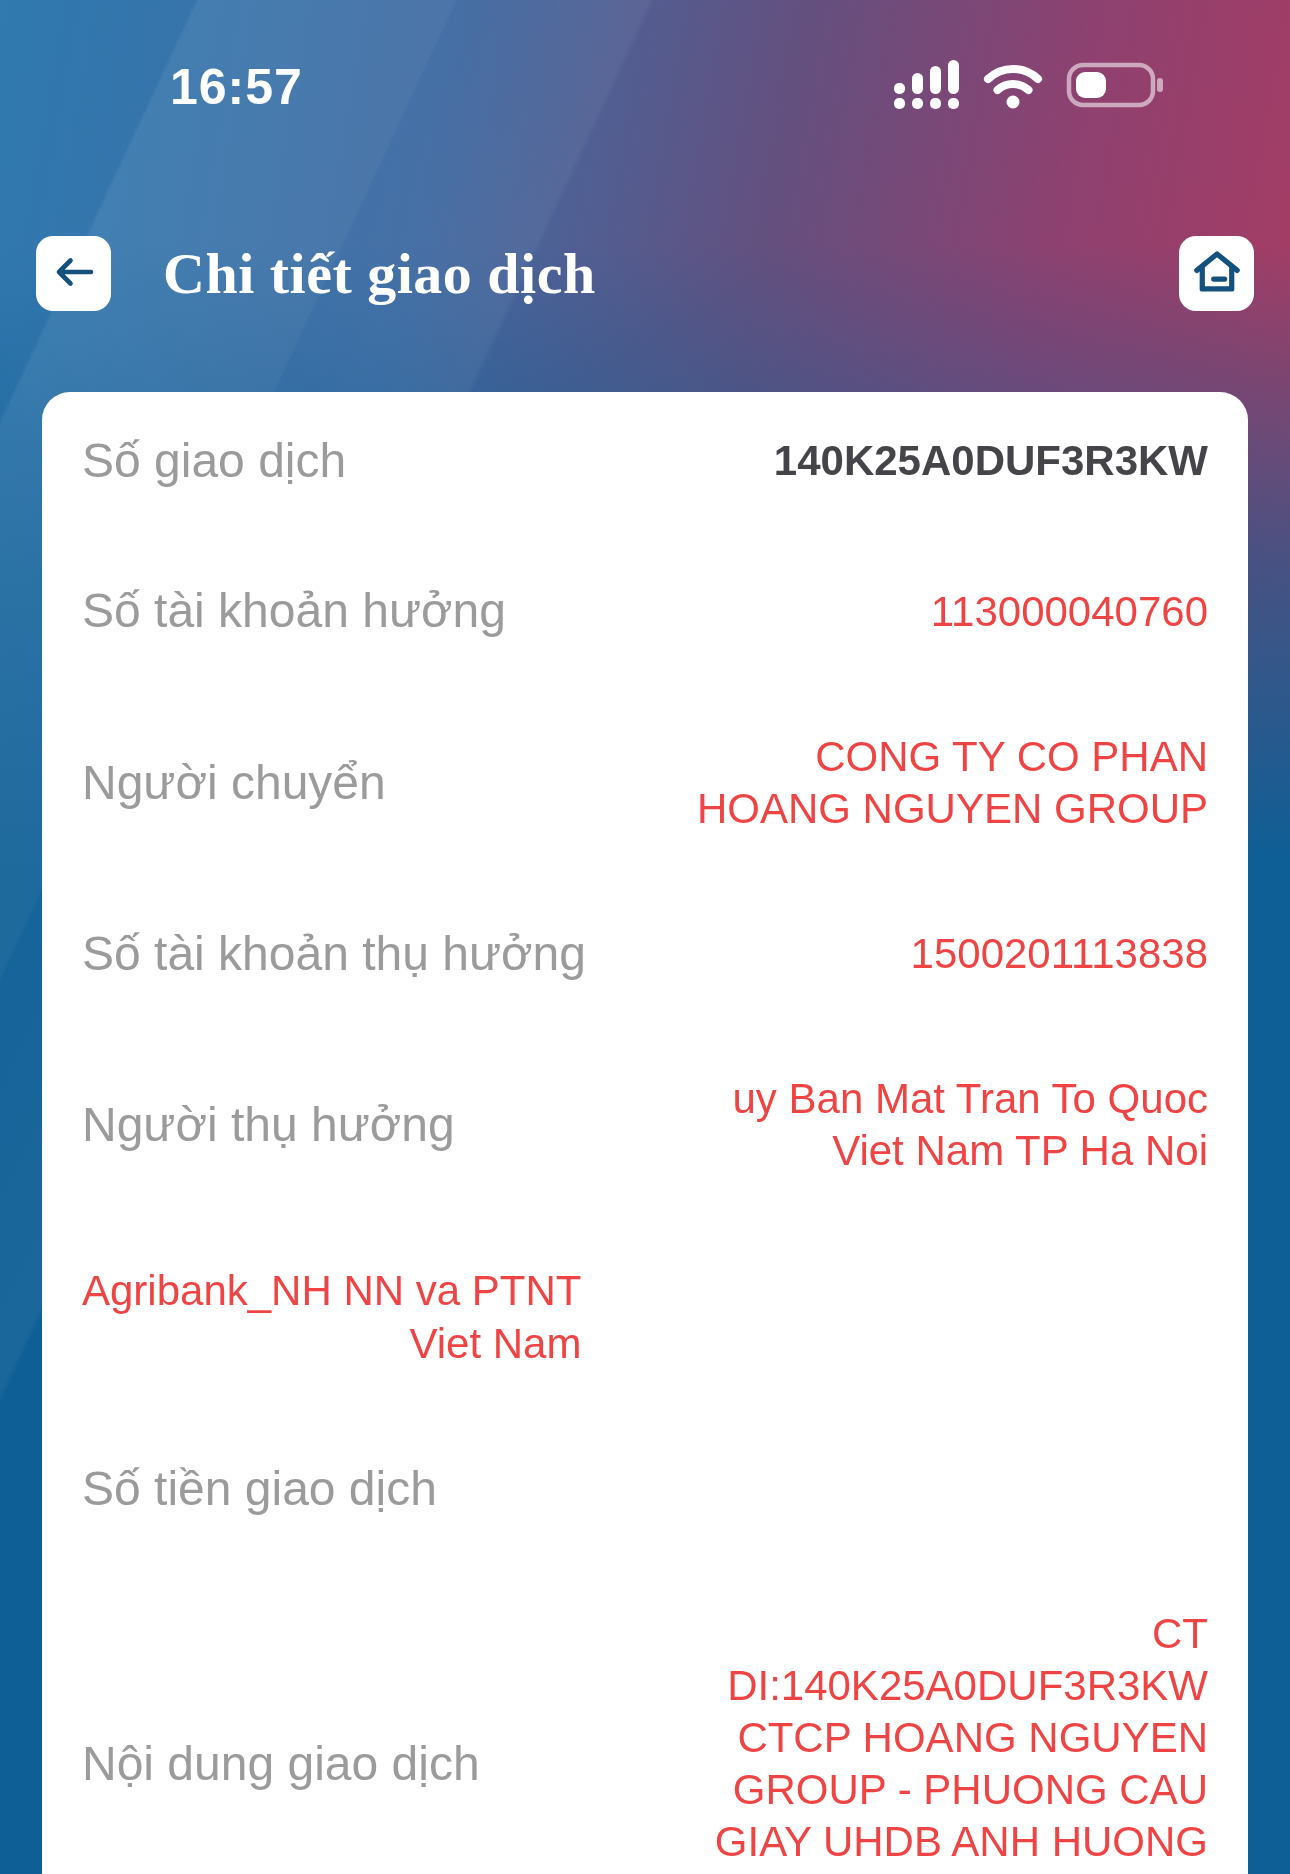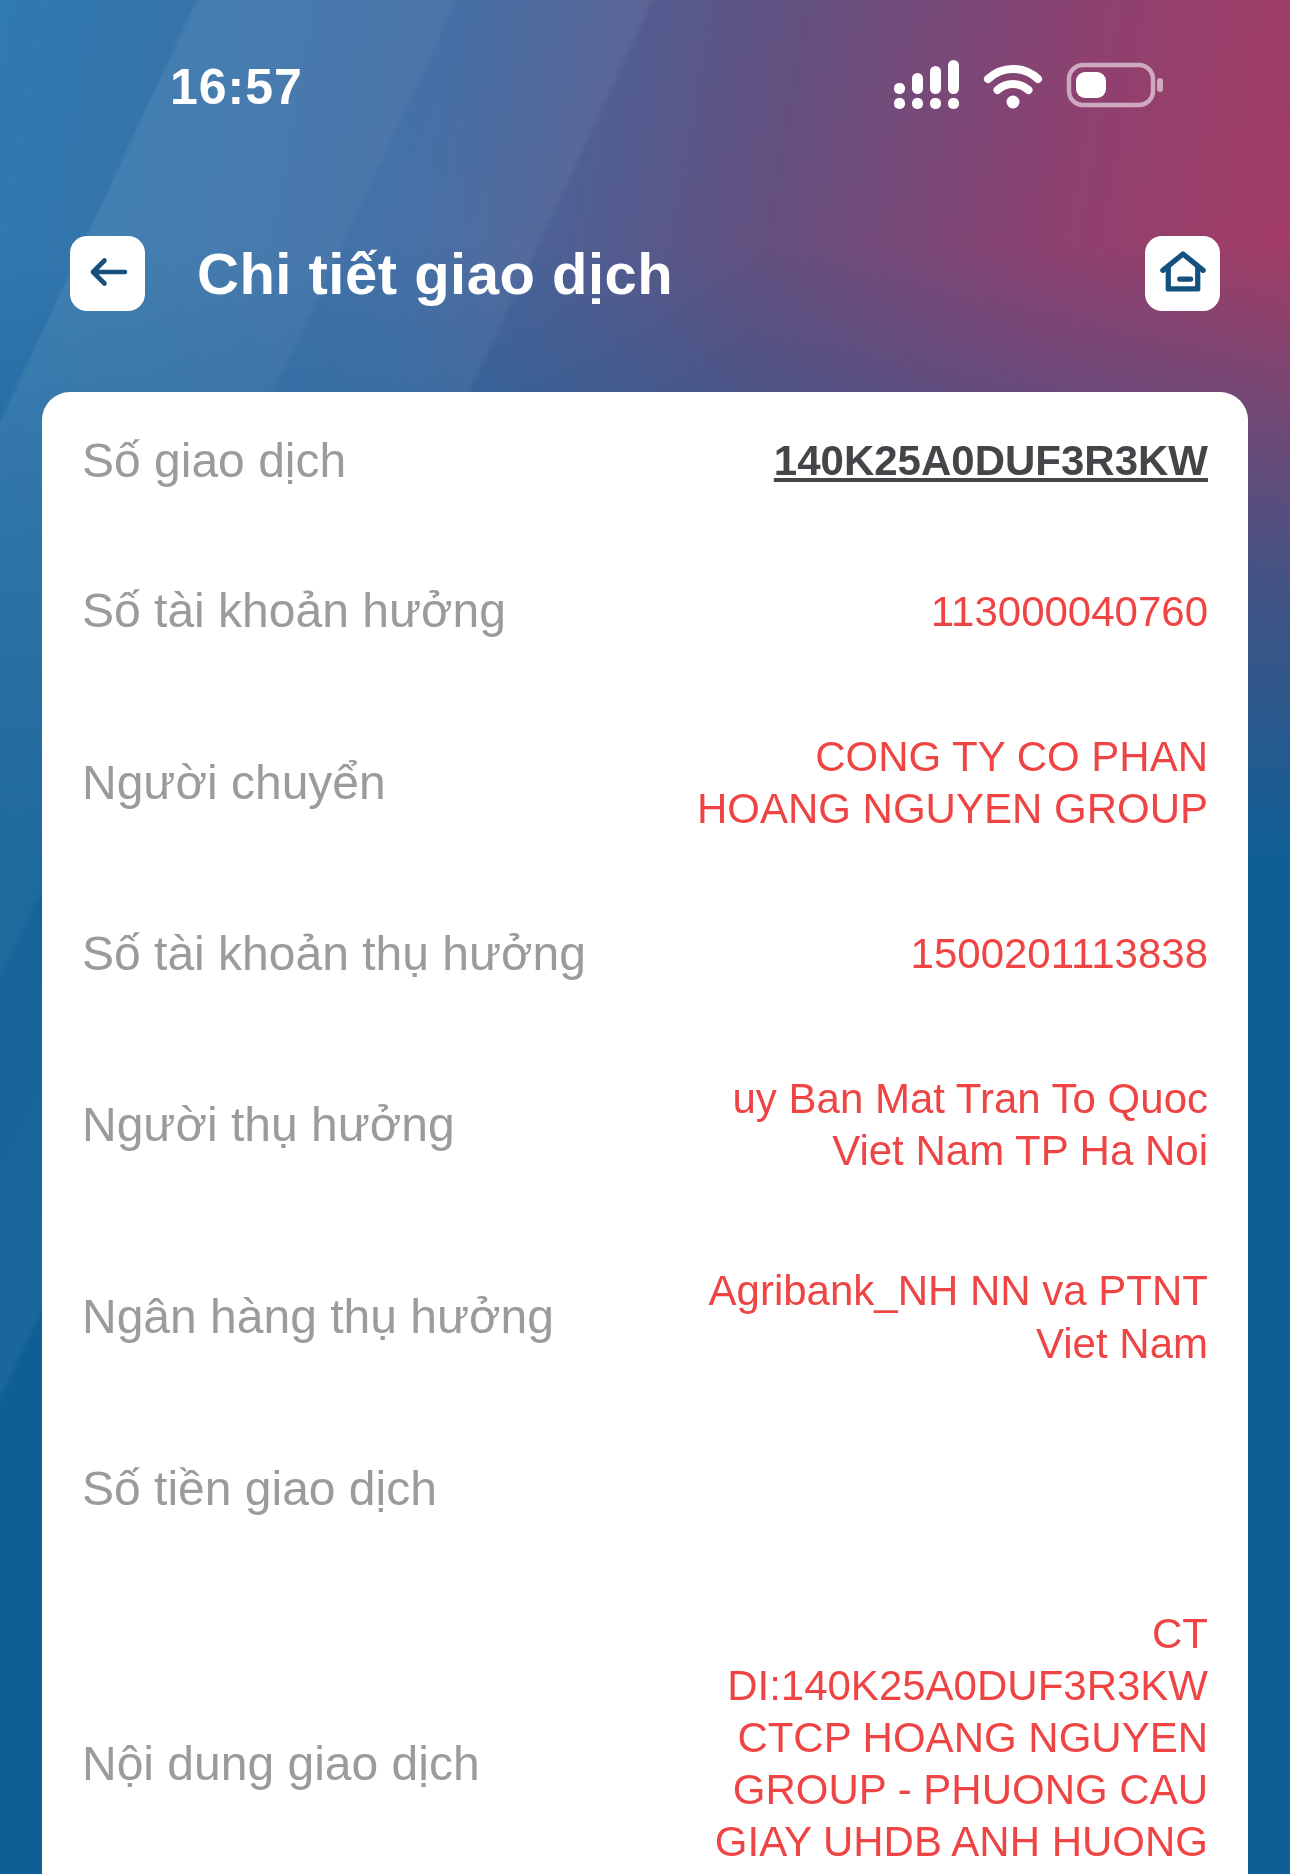--- a/index.html
+++ b/index.html
@@ -46,21 +46,22 @@
   }
   .status-time {
     font-size: 50px; font-weight: 700; letter-spacing: 1px;
   }
   .status-icons { display: flex; align-items: center; gap: 22px; }
 
   
   .header {
     position: absolute; top: 236px; left: 0; right: 0;
     display: flex; align-items: center;
-    padding: 0 70px;
+    padding: 0 36px;
+    font-family: Liberation Serif, serif;
   }
   .icon-btn {
     width: 75px; height: 75px;
     background: #ffffff; border-radius: 17px;
     display: flex; align-items: center; justify-content: center;
     border: none; cursor: pointer; flex: 0 0 auto;
   }
   .header-title {
     flex: 1;
     margin-left: 52px;
@@ -82,21 +83,21 @@
   .row + .row { margin-top: 88px; }
   .row-label {
     font-size: 48px; color: #9b9b9b; line-height: 1.3;
     flex: 0 1 auto; padding-right: 30px;
   }
   .row-value {
     font-size: 42px; color: #ef4444; text-align: right;
     line-height: 1.24; white-space: pre-line;
     max-width: 62%;
   }
-  .row-value.strong { font-weight: 700; color: #454549; text-decoration: underline; }
+  .row-value.strong { font-weight: 700; color: #454549; }
 </style>
 </head>
 <body>
 
 <div class="status-bar">
   <div class="status-time">16:57</div>
   <div class="status-icons">
     <span>
       <svg width="66" height="50" viewBox="0 0 66 50" fill="#ffffff" xmlns="http://www.w3.org/2000/svg">
         <rect x="0" y="38" width="11" height="11" rx="5"></rect>
@@ -169,21 +170,20 @@
     <div class="row-value">1500201113838</div>
   </div>
 
   <div class="row">
     <div class="row-label">Người thụ hưởng</div>
     <div class="row-value">uy Ban Mat Tran To Quoc
 Viet Nam TP Ha Noi</div>
   </div>
 
   <div class="row">
-    <div class="row-label">Ngân hàng thụ hưởng</div>
     <div class="row-value">Agribank_NH NN va PTNT
 Viet Nam</div>
   </div>
 
   <div class="row">
     <div class="row-label">Số tiền giao dịch</div>
   </div>
 
   <div class="row">
     <div class="row-label">Nội dung giao dịch</div>

